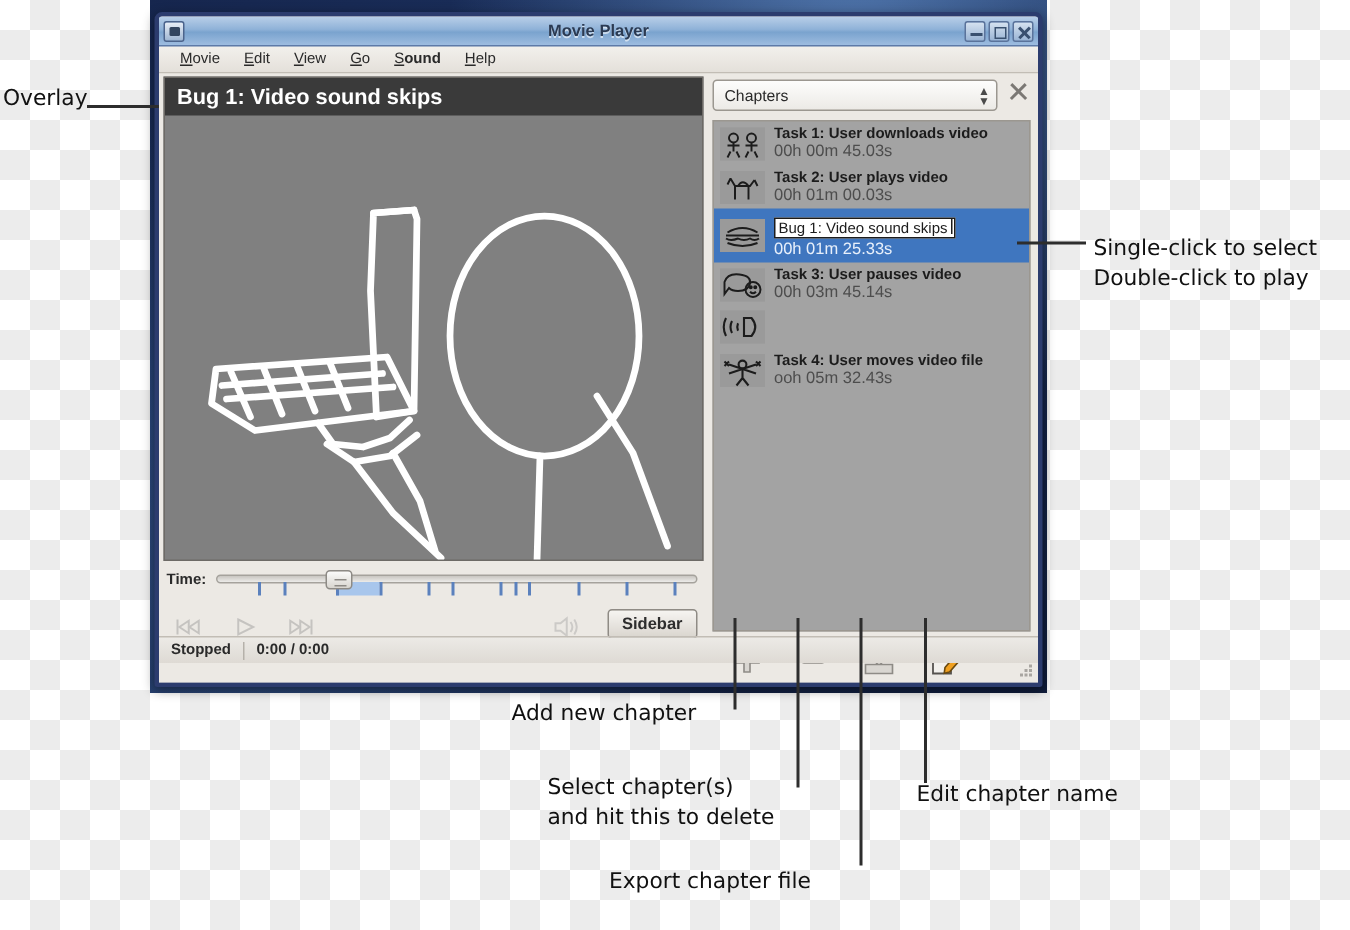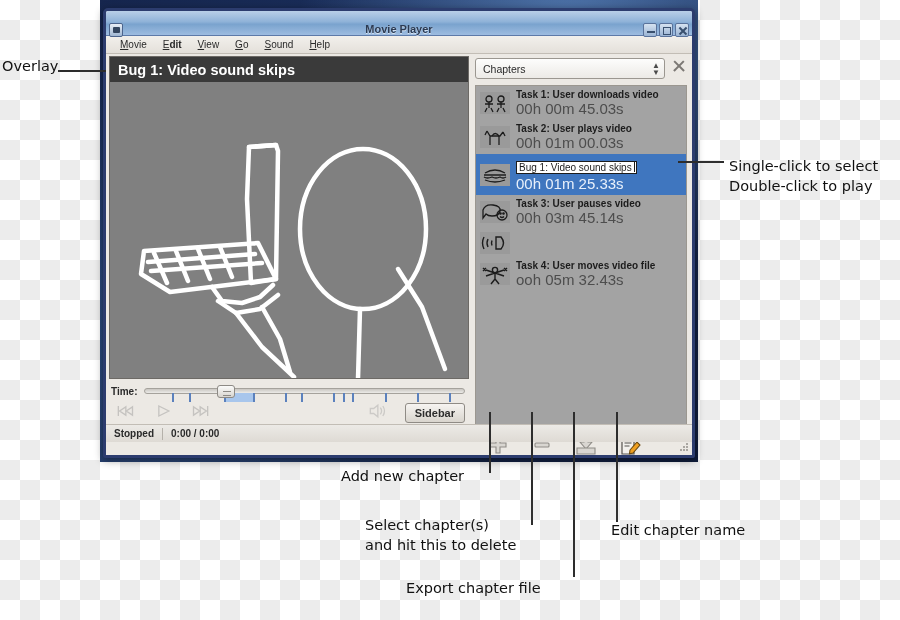--- a/index.html
+++ b/index.html
@@ -31,21 +31,21 @@
     border:3px solid #2c3c6e;
     border-radius:5px 5px 2px 2px;
     background:#ece9e4;
     box-shadow:0 2px 8px rgba(0,0,0,.45);
     overflow:hidden;
   }
   .titlebar {
     height:20px;
     background:linear-gradient(to bottom, #b9cfe8 0%, #8fb2d8 45%, #7aa3ce 55%, #9dbce0 100%);
     border-bottom:1px solid #5d7aa8;
-    display:flex; align-items:flex-start; padding:12px 3px;
+    display:flex; align-items:center; padding:0 3px;
     position:relative;
   }
   .win-icon {
     width:14px; height:14px; flex:none;
     background:linear-gradient(to bottom,#e8eef6,#9fb6d2);
     border:1px solid #4c648c; border-radius:2px;
     position:relative;
   }
   .win-icon:after{
     content:""; position:absolute; left:3px; top:3px; width:7px; height:6px;
@@ -120,21 +120,21 @@
     position:absolute; top:1px; width:18px; height:13px;
     background:linear-gradient(to bottom,#fbfbfa,#d8d5cf);
     border:1px solid #8d8a85; border-radius:3px;
   }
   .thumb:after{
     content:""; position:absolute; left:5px; top:5px; width:8px; height:3px;
     border-top:1px solid #8d8a85; border-bottom:1px solid #8d8a85;
   }
 
   
-  .transport { display:flex; align-items:flex-start; height:30px; padding:2px 4px 0 6px; gap:18px; }
+  .transport { display:flex; align-items:flex-end; height:30px; padding:2px 4px 0 6px; gap:18px; }
   .tbtn { width:20px; height:16px; cursor:pointer; opacity:.38; }
   .spacer { flex:1; }
   .sidebar-btn {
     font-size:11px; font-weight:bold; color:#2d2d2d;
     background:linear-gradient(to bottom,#f6f4f1,#d9d5ce);
     border:1px solid #8f8b85; border-radius:3px;
     padding:3px 9px; cursor:pointer;
   }
 
   
@@ -164,21 +164,21 @@
 
   .chap-list {
     flex:1; margin-top:3px; background:#a3a3a3;
     border:1px solid #9b9790; overflow:hidden;
   }
   .chap-row { display:flex; align-items:center; gap:6px; padding:3px 4px; cursor:pointer; }
   .chap-row.sel { background:#3f76bf; }
   .thumbimg { width:30px; height:22px; background:#9a9a9a; flex:none; }
   .chap-txt { min-width:0; }
   .chap-title { font-size:10px; font-weight:bold; color:#1c1c1c; white-space:nowrap; }
-  .chap-time { font-size:15px; color:#4d4d4d; white-space:nowrap; }
+  .chap-time { font-size:11px; color:#4d4d4d; white-space:nowrap; }
   .chap-row.sel .chap-time { color:#e8f0fb; }
   .edit-box {
     display:inline-block; background:#fff; border:1px solid #1c1c1c;
     padding:0 1px 0 2px; font-size:10px; color:#1c1c1c; white-space:nowrap;
   }
   .caret-bar { display:inline-block; width:1px; height:10px; background:#1c1c1c;
                vertical-align:-1px; margin-left:2px; }
 
   .chap-tools { display:flex; align-items:center; height:34px; gap:22px; padding:4px 0 0 12px; }
   .ctool { width:22px; height:22px; cursor:pointer; position:relative; }
@@ -212,24 +212,24 @@
         </div>
       <div class="win-btn wb-close">
           <i></i>
           <i></i>
         </div>
     </div>
   </div>
 
   <div class="menubar">
     <div class="menu-item"><span>M</span><b style="font-weight:normal">ovie</b></div>
-    <div class="menu-item"><span>E</span><b style="font-weight:bold">dit</b></div>
+    <div class="menu-item"><span>E</span><b style="font-weight:normal">dit</b></div>
     <div class="menu-item"><span>V</span><b style="font-weight:normal">iew</b></div>
     <div class="menu-item"><span>G</span><b style="font-weight:normal">o</b></div>
-    <div class="menu-item"><span>S</span><b style="font-weight:normal">ound</b></div>
+    <div class="menu-item"><span>S</span><b style="font-weight:bold">ound</b></div>
     <div class="menu-item"><span>H</span><b style="font-weight:normal">elp</b></div>
   </div>
 
   <div class="wbody">
 
     <div class="left-pane">
 
       <div class="video-wrap">
         <svg class="video-svg" width="360" height="323" viewBox="0 0 360 323">
           <g fill="none" stroke="#ffffff" stroke-width="4.5" stroke-linecap="round" stroke-linejoin="round">

